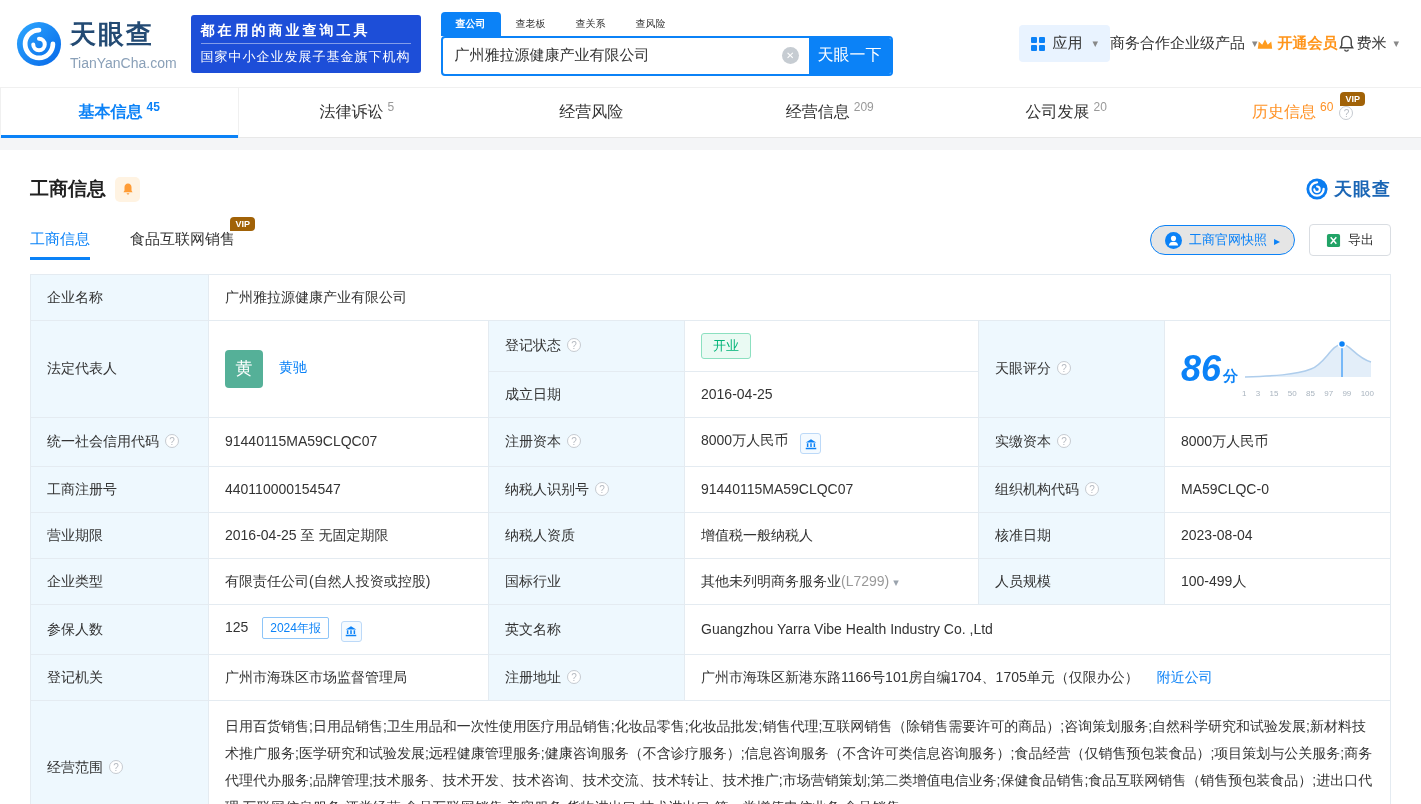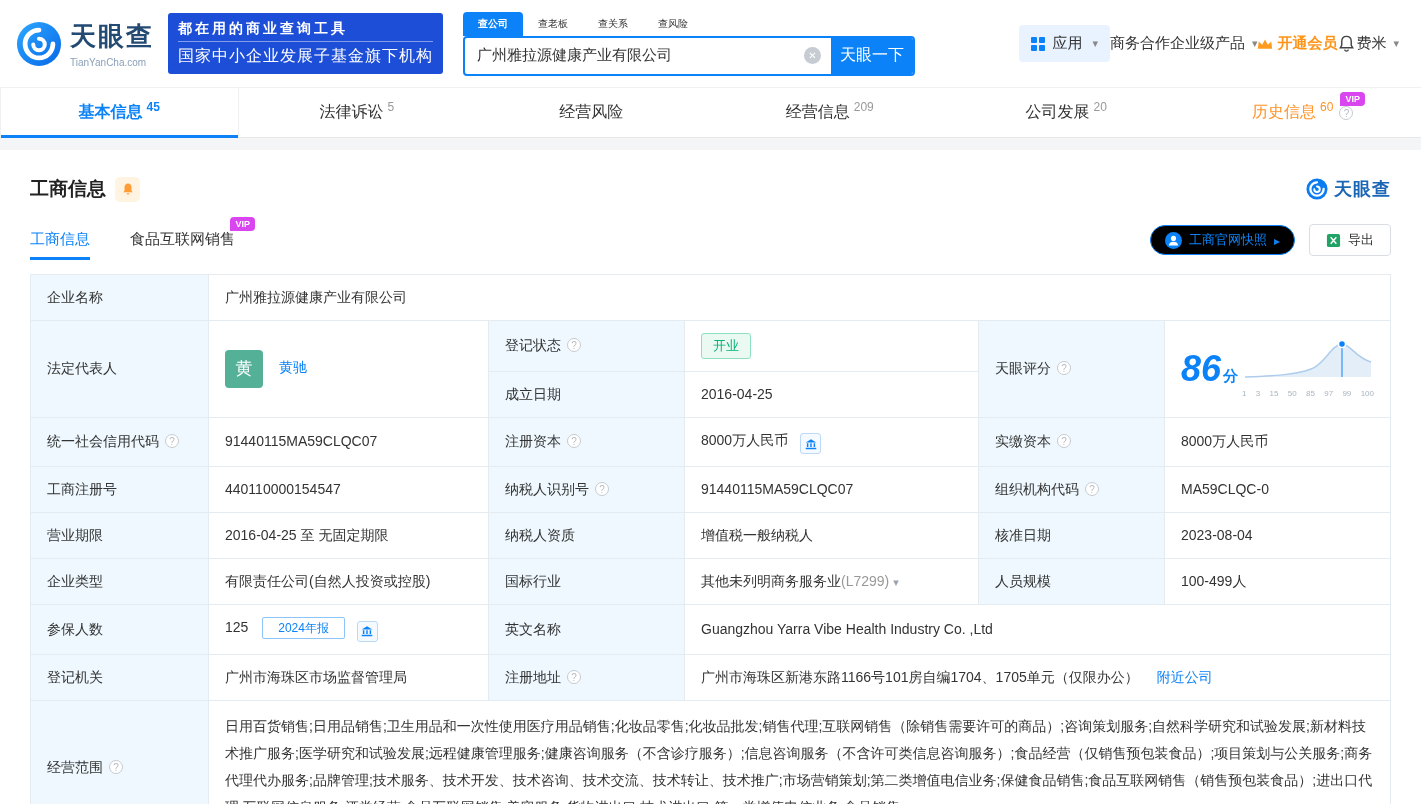--- a/index.html
+++ b/index.html
@@ -5,24 +5,24 @@
   * { box-sizing: border-box; margin: 0; padding: 0; }
   body {
     width: 1421px; height: 804px; overflow: hidden;
     font-family: "Liberation Sans", "DejaVu Sans", sans-serif;
     color: #333; background: #fff;
   }
   
   .topbar { height: 88px; display: flex; align-items: center; padding: 0 16px; gap: 14px; border-bottom: 1px solid #f0f0f0; }
   .logo { display: flex; align-items: center; gap: 8px; cursor: pointer; flex: 0 0 auto; }
   .logo-brand { font-size: 26px; font-weight: bold; color: #234a73; letter-spacing: 2px; }
-  .logo-domain { font-size: 10px; color: #8aa0b8; margin-top: 3px; }
+  .logo-domain { font-size: 14px; color: #8aa0b8; margin-top: 3px; }
   .promo { background: #1d4ed8; color: #fff; padding: 7px 10px; border-radius: 3px; flex: 0 0 auto; }
   .promo-1 { font-size: 14px; font-weight: bold; letter-spacing: 3px; }
-  .promo-2 { font-size: 16px; margin-top: 3px; border-top: 1px solid rgba(255,255,255,.45); padding-top: 4px; letter-spacing: 1px; }
+  .promo-2 { font-size: 13px; margin-top: 3px; border-top: 1px solid rgba(255,255,255,.45); padding-top: 4px; letter-spacing: 1px; }
   .search-area { display: flex; flex-direction: column; margin-left: 6px; }
   .search-tabs { display: flex; align-items: flex-end; }
   .stab { font-size: 10px; color: #333; padding: 5px 15px; cursor: pointer; }
   .stab.active { background: #0b82f7; color: #fff; border-radius: 4px 4px 0 0; font-weight: bold; }
   .search-box { display: flex; align-items: center; width: 452px; height: 40px; border: 2px solid #0b82f7; border-radius: 4px; background: #fff; overflow: hidden; }
   .search-box input { flex: 1; border: none; outline: none; font-size: 15px; color: #333; padding: 0 12px; font-family: inherit; }
   .clear { width: 17px; height: 17px; border-radius: 50%; background: #c6ccd2; color: #fff; font-size: 10px; line-height: 17px; text-align: center; margin-right: 10px; cursor: pointer; flex: 0 0 auto; }
   .clear::after { content: "✕"; }
   .search-btn { width: 82px; height: 100%; background: #0b82f7; color: #fff; border: none; font-size: 16px; cursor: pointer; font-family: inherit; }
   .top-nav { margin-left: auto; display: flex; align-items: center; font-size: 15px; flex: 0 0 auto; padding-right: 6px; }
@@ -33,56 +33,56 @@
   .bell-btn { cursor: pointer; display: flex; align-items: center; }
   
   .main-tabs { display: flex; height: 50px; border-bottom: 1px solid #e8e8e8; background: #fff; }
   .main-tab { flex: 1; display: flex; align-items: center; justify-content: center; font-size: 16px; color: #333; cursor: pointer; position: relative; }
   .main-tab .count { font-size: 12px; color: #999; margin-left: 4px; transform: translateY(-6px); }
   .main-tab.active { color: #0b82f7; font-weight: bold; border-left: 1px solid #f0f0f0; border-right: 1px solid #f0f0f0; }
   .main-tab.active::after { content: ""; position: absolute; left: 0; right: 0; bottom: -1px; height: 3px; background: #0b82f7; }
   .main-tab.active .count { color: #0b82f7; }
   .main-tab.history { color: #ff9226; }
   .main-tab.history .count { color: #ff9226; }
-  .vip-tag { background: #d946ef; color: #fff; font-size: 9px; font-weight: bold; padding: 1px 5px; border-radius: 4px 4px 4px 0; line-height: 12px; }
+  .vip-tag { background: #a16207; color: #fff; font-size: 9px; font-weight: bold; padding: 1px 5px; border-radius: 4px 4px 4px 0; line-height: 12px; }
   .main-tab .vip-tag { position: absolute; top: 4px; right: 56px; }
   .gap { height: 12px; background: #f4f5f7; }
   
   .content { padding: 26px 30px 0; }
   .section-head { display: flex; align-items: center; }
   .section-head h2 { font-size: 19px; color: #222; font-weight: bold; }
   .bell-badge { width: 25px; height: 25px; background: #fff3e2; border-radius: 5px; display: inline-flex; align-items: center; justify-content: center; margin-left: 9px; cursor: pointer; }
   .brand-mini { margin-left: auto; display: flex; align-items: center; gap: 6px; }
   .brand-mini span { font-size: 18px; font-weight: bold; color: #1b66b5; letter-spacing: 1px; }
   .subtab-row { display: flex; align-items: flex-end; margin-top: 22px; }
   .subtab { font-size: 15px; color: #333; padding-bottom: 11px; margin-right: 40px; cursor: pointer; position: relative; }
   .subtab.active { color: #0b82f7; }
   .subtab.active::after { content: ""; position: absolute; left: 0; right: 0; bottom: 0; height: 3px; background: #0b82f7; }
   .subtab .vip-tag { position: absolute; top: -13px; right: -20px; }
   .actions { margin-left: auto; display: flex; align-items: center; gap: 14px; padding-bottom: 4px; }
-  .snapshot-btn { display: inline-flex; align-items: center; gap: 7px; border: 1px solid #0b82f7; color: #0b82f7; background: #000000; border-radius: 17px; padding: 5px 14px; font-size: 13px; cursor: pointer; font-family: inherit; }
+  .snapshot-btn { display: inline-flex; align-items: center; gap: 7px; border: 1px solid #0b82f7; color: #0b82f7; background: #e5e5e5; border-radius: 17px; padding: 5px 14px; font-size: 13px; cursor: pointer; font-family: inherit; }
   .snapshot-btn .arrow::after { content: "▸"; color: #0b82f7; font-size: 12px; }
   .export-btn { display: inline-flex; align-items: center; gap: 7px; border: 1px solid #d9dde2; color: #333; background: #fff; border-radius: 4px; padding: 6px 16px; font-size: 13px; cursor: pointer; font-family: inherit; }
   
   table.info { width: 100%; border-collapse: collapse; table-layout: fixed; margin-top: 14px; }
   table.info td { border: 1px solid #e4ebf1; padding: 12px 16px; font-size: 14px; color: #333; vertical-align: middle; word-break: break-all; line-height: 1.5; }
   td.lbl { background: #eef8fe; }
   .q { display: inline-block; width: 14px; height: 14px; line-height: 13px; border: 1px solid #c6cbd1; border-radius: 50%; color: #b6bbc2; font-size: 10px; text-align: center; margin-left: 6px; vertical-align: 1px; cursor: pointer; background: #fff; }
   .q::after { content: "?"; }
   .avatar { display: inline-flex; width: 38px; height: 38px; background: #55b098; border-radius: 4px; color: #fff; font-size: 17px; align-items: center; justify-content: center; vertical-align: middle; }
   a.link { color: #0b82f7; text-decoration: none; cursor: pointer; }
   .rep-name { margin-left: 12px; }
   .badge-open { display: inline-block; padding: 2px 11px; font-size: 13px; color: #00b377; background: #eafaf3; border: 1px solid #8ce0c0; border-radius: 3px; }
   .score-cell { display: flex; align-items: center; justify-content: space-between; }
   .score-num { font-size: 36px; font-weight: bold; font-style: italic; color: #0b82f7; line-height: 1; }
   .score-unit { font-size: 15px; font-weight: bold; color: #0b82f7; margin-left: 2px; }
   .spark { width: 132px; }
   .spark-ticks { display: flex; justify-content: space-between; font-size: 8px; color: #a9b4bf; margin-top: 1px; }
   .mini-icon { display: inline-flex; width: 21px; height: 21px; border: 1px solid #bcd9f8; background: #f4faff; border-radius: 3px; align-items: center; justify-content: center; margin-left: 8px; vertical-align: -5px; cursor: pointer; }
-  .badge-report { display: inline-block; border: 1px solid #8ec5f8; color: #0b82f7; font-size: 12px; padding: 1px 15px; border-radius: 2px; margin-left: 10px; cursor: pointer; }
+  .badge-report { display: inline-block; border: 1px solid #8ec5f8; color: #0b82f7; font-size: 12px; padding: 1px 7px; border-radius: 2px; margin-left: 10px; cursor: pointer; }
   .industry-code { color: #999; }
   .chev::after { content: "▾"; color: #9aa3ad; font-size: 11px; margin-left: 4px; cursor: pointer; }
   .nearby { margin-left: 14px; }
   .scope-cell { line-height: 1.95 !important; }
 </style>
 </head>
 <body>
 
 <div>
 

